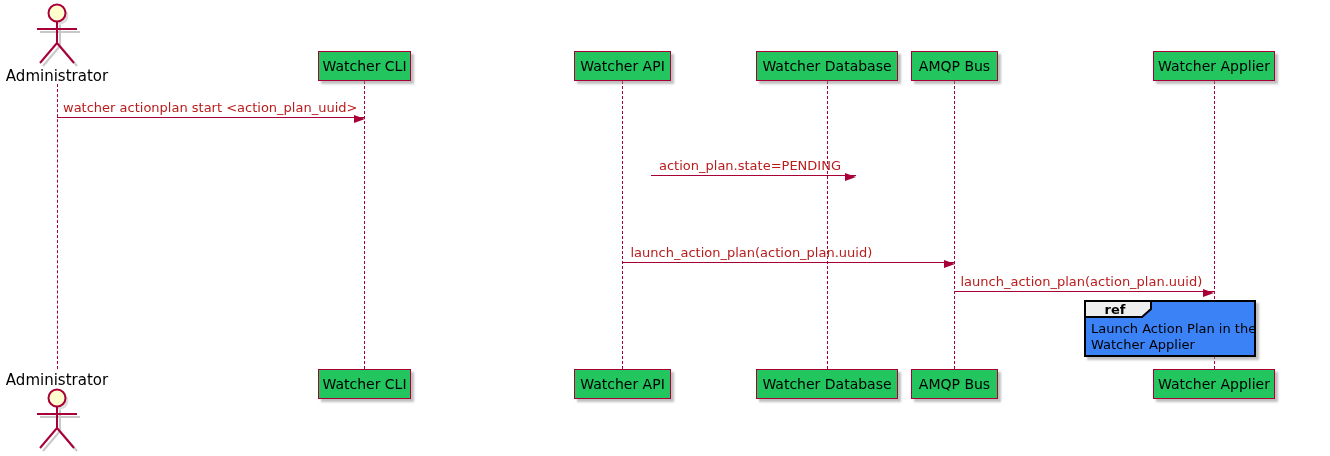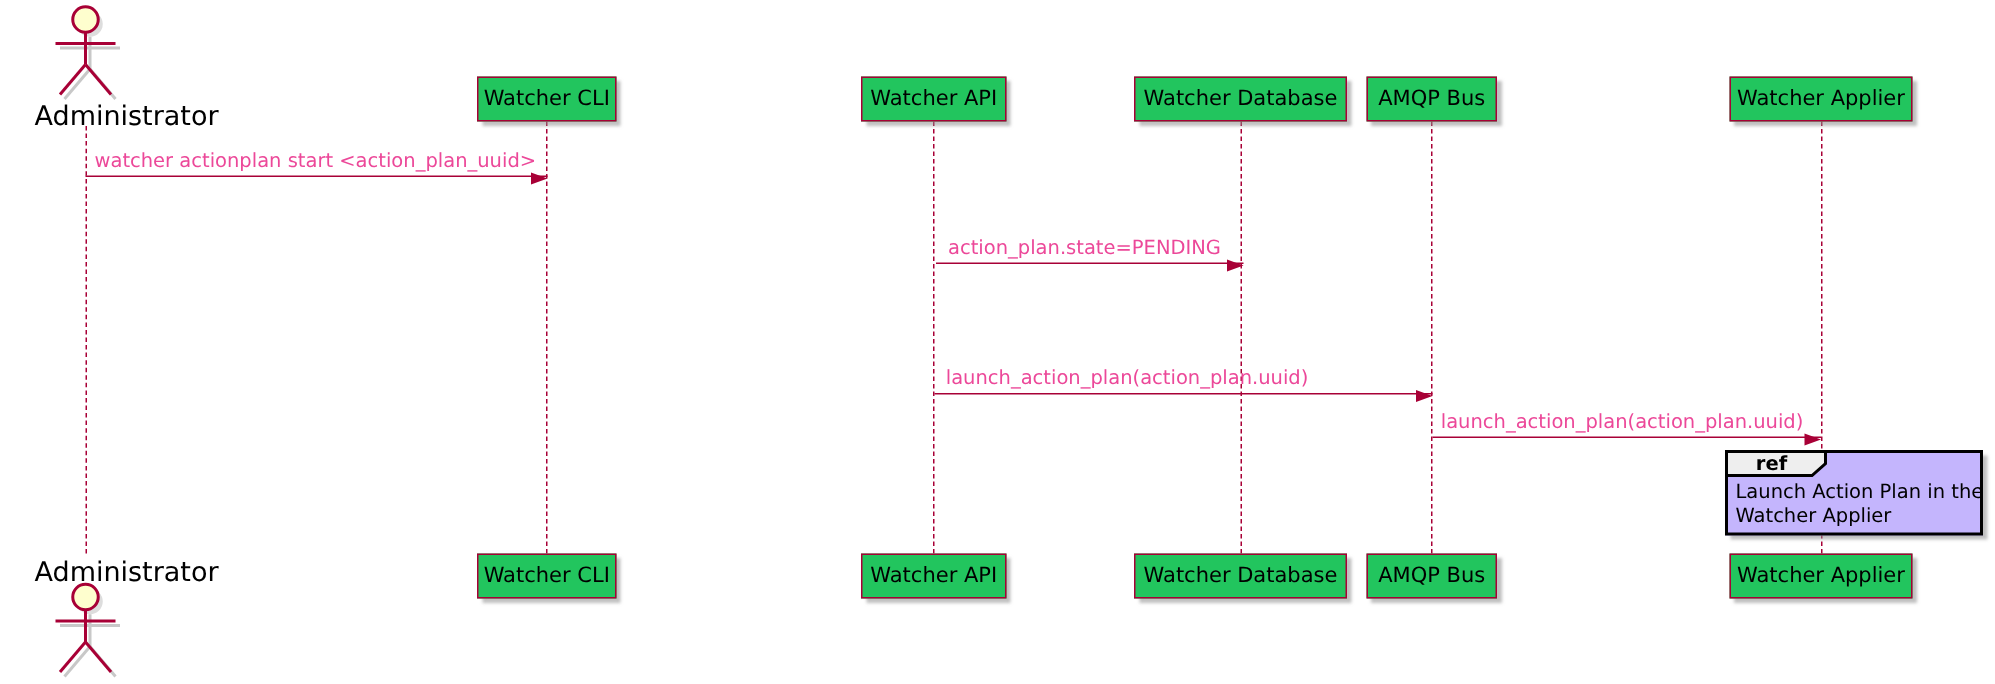--- a/index.html
+++ b/index.html
@@ -28,55 +28,54 @@
   .lifeline {
     position: absolute;
     width: 0;
     border-left: 1px dashed #a80036;
   }
   .actor-label {
     position: absolute;
     width: 114px;
     left: 0;
     text-align: center;
-    font-size: 18px;
+    font-size: 15px;
     white-space: nowrap;
-    margin-left: 23px;
   }
   .actor-svg { position: absolute; left: 29px; }
   .msg { position: absolute; height: 17px; }
   .mlabel {
     position: absolute;
     bottom: 3px;
     white-space: nowrap;
     font-size: 13px;
-    color: #ec4899;
+    color: #b91c1c;
   }
   .mline { position: absolute; left: 0; right: 0; bottom: 0; height: 0; }
   .mline.solid  { border-top: 1.4px solid #a80036; }
   .mline.dotted { border-top: 1.4px dotted #a80036; }
   .ahead { position: absolute; width: 0; height: 0; bottom: -4.6px; }
   .ahead.right {
     right: 0;
     border-top: 4.5px solid transparent;
     border-bottom: 4.5px solid transparent;
     border-left: 11px solid #a80036;
   }
   .ahead.left {
     left: 0;
     border-top: 4.5px solid transparent;
     border-bottom: 4.5px solid transparent;
     border-right: 11px solid #a80036;
   }
   .refbox {
     position: absolute;
     box-sizing: border-box;
-    left: 1150px; top: 300px;
+    left: 1084px; top: 300px;
     width: 172px; height: 57px;
-    background: #c4b5fd;
+    background: #3b82f6;
     border: 2px solid #000000;
     box-shadow: 3px 3px 2px rgba(140,140,140,0.55);
   }
   .ref-header { position: absolute; left: -2px; top: -2px; width: 70px; height: 19px; }
   .ref-keyword {
     position: absolute; left: 0; top: 0; width: 58px;
     text-align: center;
     font-size: 13px; font-weight: bold;
   }
   .ref-body {
@@ -145,21 +144,21 @@
   <div class="pbox" style="left:911px;  top:369px; width:87px">AMQP Bus</div>
   <div class="pbox" style="left:1153px; top:369px; width:122px">Watcher Applier</div>
 
   <div class="msg" style="left:57px; top:101px; width:307.5px">
     <span class="mlabel" style="left:6px">watcher actionplan start &lt;action_plan_uuid&gt;</span>
     <div class="mline solid"></div>
     <div class="ahead right"></div>
   </div>
 
 
-  <div class="msg" style="left:624px; top:159px; width:204.5px">
+  <div class="msg" style="left:651px; top:159px; width:204.5px">
     <span class="mlabel" style="left:8px">action_plan.state=PENDING</span>
     <div class="mline solid"></div>
     <div class="ahead right"></div>
   </div>
 
 
 
   <div class="msg" style="left:622.5px; top:246px; width:332px">
     <span class="mlabel" style="left:8px">launch_action_plan(action_plan.uuid)</span>
     <div class="mline solid"></div>

